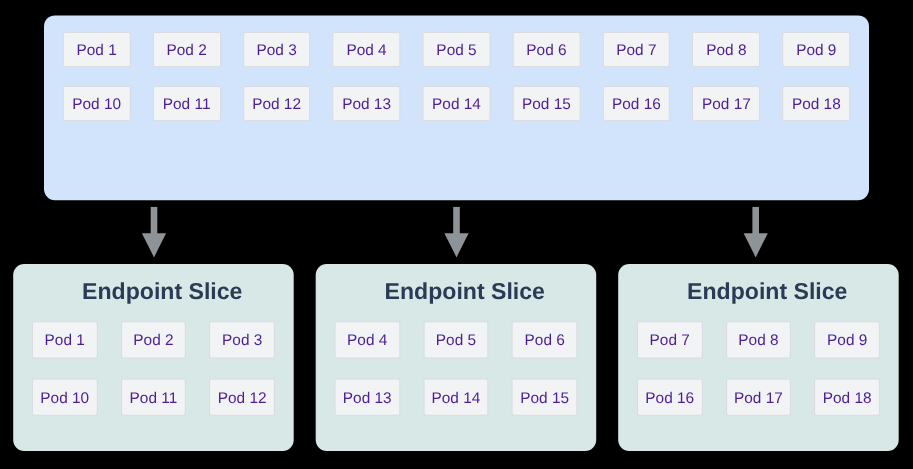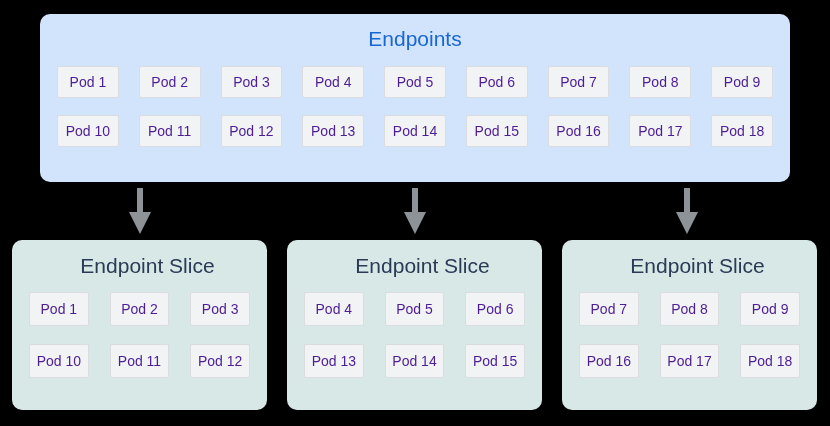--- a/index.html
+++ b/index.html
@@ -83,21 +83,21 @@
     border-radius: 10px;
     box-sizing: border-box;
   }
   .slice-1 { left: 12px; }
   .slice-2 { left: 287px; }
   .slice-3 { left: 562px; }
   .slice-title {
     margin-top: 14px;
     text-align: center;
     font-size: 21px;
-    font-weight: 400;
+    font-weight: 700;
     color: #2b3a55;
     padding-left: 16px;
   }
   .slice-grid {
     display: grid;
     grid-template-columns: repeat(3, 1fr);
     column-gap: 21px;
     row-gap: 18px;
     padding: 0 17px;
     margin-top: 14px;
@@ -105,21 +105,20 @@
   .slice-grid .pod {
     height: 34px;
   }
 </style>
 </head>
 <body>
 
 <div class="canvas">
 
   <div class="endpoints-box">
-    <div class="endpoints-title">Endpoints</div>
     <div class="endpoints-grid">
       <div class="pod">Pod 1</div>
       <div class="pod">Pod 2</div>
       <div class="pod">Pod 3</div>
       <div class="pod">Pod 4</div>
       <div class="pod">Pod 5</div>
       <div class="pod">Pod 6</div>
       <div class="pod">Pod 7</div>
       <div class="pod">Pod 8</div>
       <div class="pod">Pod 9</div>

